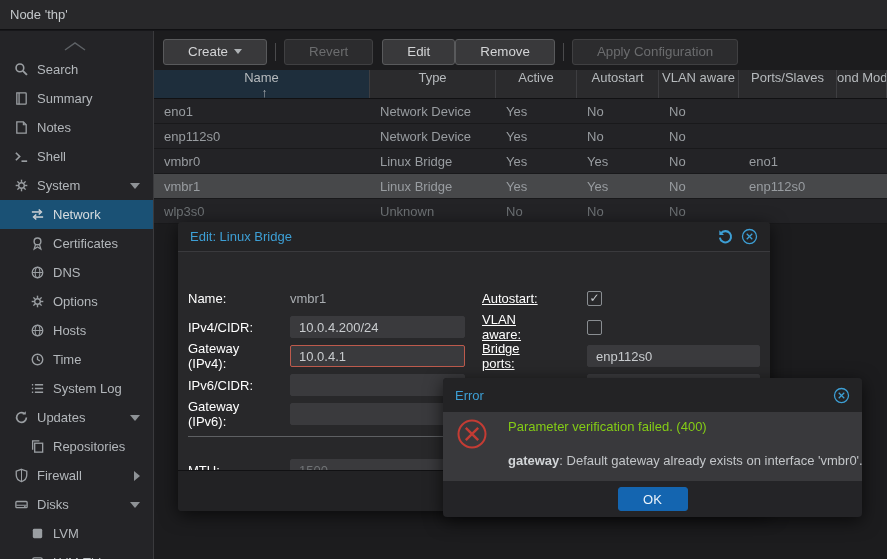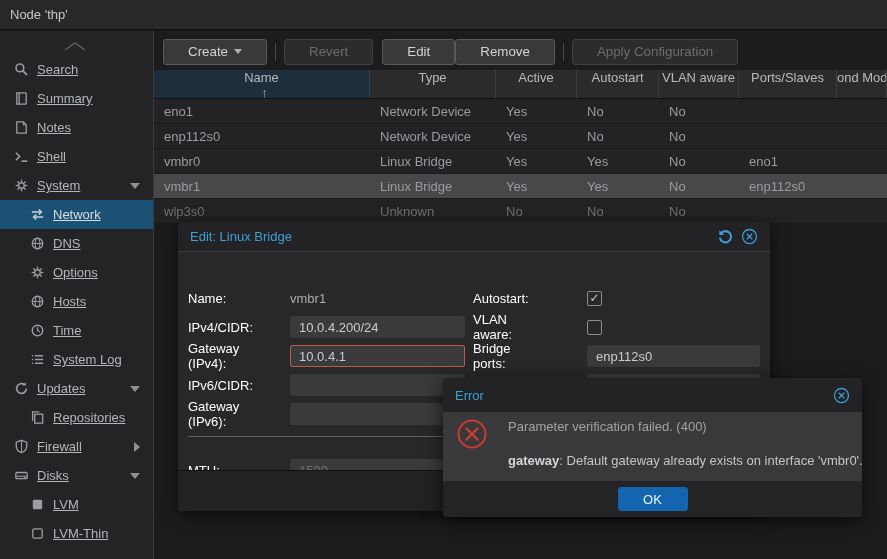--- a/index.html
+++ b/index.html
@@ -30,21 +30,21 @@
   .nav { position:absolute; top:24px; left:0; width:153px; }
   .nav-item {
     height:29px; display:flex; align-items:center; padding-left:14px;
     color:#b3b7bb; cursor:pointer; position:relative;
   }
   .nav-item.child { padding-left:30px; }
   .nav-item.selected { background:#1a5175; color:#d9dde0; }
   .nav-icon { width:15px; height:15px; margin-right:8px; color:#9a9ea2; flex:0 0 15px; }
   .nav-item.selected .nav-icon { color:#cfd3d6; }
   .nav-icon svg { width:15px; height:15px; display:block; }
-  .nav-label { white-space:nowrap;text-decoration:underline; }
+  .nav-label { white-space:nowrap; }
   .expander { position:absolute; right:13px; top:12px; width:0; height:0; }
   .chev-down { border-left:5px solid transparent; border-right:5px solid transparent; border-top:6px solid #8e9296; }
   .chev-right { border-top:5px solid transparent; border-bottom:5px solid transparent; border-left:6px solid #8e9296; top:10px; }
   
   .content { position:absolute; left:154px; top:31px; width:733px; height:528px; background:#1c1c1e; }
   .toolbar { position:absolute; left:0; top:7px; height:27px; display:flex; align-items:center; }
   .btn {
     height:26px; padding:0 24px; background:#39393b; border:1px solid #595a5c;
     border-radius:3px; color:#d3d4d6; display:inline-flex; align-items:center; gap:6px;
     cursor:pointer; white-space:nowrap;
@@ -76,21 +76,21 @@
   }
   .dlg-tools { margin-left:auto; display:flex; gap:7px; }
   .dlg-tool { width:17px; height:17px; color:#3d9fd5; cursor:pointer; }
   .dlg-tool svg { width:17px; height:17px; display:block; }
   
   .edit-dialog { left:178px; top:222px; width:592px; height:289px; background:#28282a; z-index:10; }
   .edit-body { position:relative; width:100%; height:218px; }
   .form-row { position:absolute; height:22px; display:flex; align-items:center; }
   .form-row label { color:#ffffff; }
   .lbl-l { position:absolute; left:10px; } .fld-l { position:absolute; left:112px; }
-  .lbl-r { position:absolute; left:295px; } .fld-r { position:absolute; left:409px; }
+  .lbl-r { position:absolute; left:304px;text-decoration:underline; } .fld-r { position:absolute; left:409px; }
   .r1{top:35px} .r2{top:64px} .r3{top:93px} .r4{top:122px} .r5{top:151px} .r6{top:207px}
   .txt {
     width:175px; height:22px; background:#3a3a3d; border:1px solid #3a3a3d; border-radius:2px;
     color:#c9cccf; padding:0 8px; font-family:inherit; font-size:13px; outline:none;
   }
   .txt.narrow { width:173px; }
   .txt.invalid { border:1px solid #bd5a4c; }
   .txt::placeholder { color:#707376; }
   .static-value { color:#a9adb1; }
   .checkbox {
@@ -103,21 +103,21 @@
   .edit-footer {
     position:absolute; left:0; top:248px; width:100%; height:41px;
     background:#222224; border-top:1px solid #111113; border-radius:0 0 4px 4px;
   }
   
   .error-dialog { left:443px; top:378px; width:419px; height:139px; background:#242427; z-index:20; }
   .error-dialog .dlg-header { height:34px; border-bottom:none; }
   .err-body { position:absolute; left:0; top:34px; width:100%; height:69px; background:#39393c; }
   .err-icon { position:absolute; left:13px; top:6px; width:32px; height:32px; color:#c43c34; }
   .err-icon svg { width:32px; height:32px; display:block; }
-  .err-line1 { position:absolute; left:65px; top:7px; color:#a3a3a3; }
+  .err-line1 { position:absolute; left:65px; top:7px; color:#84cc16; }
   .err-line2 { position:absolute; left:65px; top:41px; color:#c3c6c9; white-space:nowrap; }
   .err-line2 b { font-weight:bold; color:#d2d5d8; }
   .err-footer { position:absolute; left:0; top:103px; width:100%; height:36px; border-radius:0 0 4px 4px; }
   .ok-btn {
     position:absolute; left:50%; top:6px; transform:translateX(-50%);
     width:70px; height:24px; background:#1465b0; border:1px solid #1465b0; border-radius:3px;
     color:#eaf3fb; font-size:13px; cursor:pointer; font-family:inherit;
   }
 </style>
 </head>
@@ -194,20 +194,29 @@
           <svg viewBox="0 0 16 16">
             <g stroke="currentColor" stroke-width="1.6" fill="none">
               <path d="M2 5.3h9.2"></path>
               <path d="M9.3 2.6l2.9 2.7-2.9 2.7"></path>
               <path d="M14 10.7H4.8"></path>
               <path d="M6.7 8l-2.9 2.7 2.9 2.7"></path>
             </g>
           </svg>
         </span>
         <span class="nav-label">Network</span>
+      </div>
+      <div class="nav-item child">
+        <span class="nav-icon">
+          <svg viewBox="0 0 16 16">
+            <circle cx="8" cy="5.8" r="3.6" fill="none" stroke="currentColor" stroke-width="1.5"></circle>
+            <path d="M6 8.8l-1.6 5.2L8 11.8l3.6 2.2L10 8.8" fill="none" stroke="currentColor" stroke-width="1.3"></path>
+          </svg>
+        </span>
+        <span class="nav-label">Certificates</span>
       </div>
       <div class="nav-item child">
         <span class="nav-icon">
           <svg viewBox="0 0 16 16">
             <circle cx="8" cy="8" r="5.6" fill="none" stroke="currentColor" stroke-width="1.4"></circle>
             <ellipse cx="8" cy="8" rx="2.5" ry="5.6" fill="none" stroke="currentColor" stroke-width="1.1"></ellipse>
             <line x1="2.4" y1="8" x2="13.6" y2="8" stroke="currentColor" stroke-width="1.1"></line>
           </svg>
         </span>
         <span class="nav-label">DNS</span>

